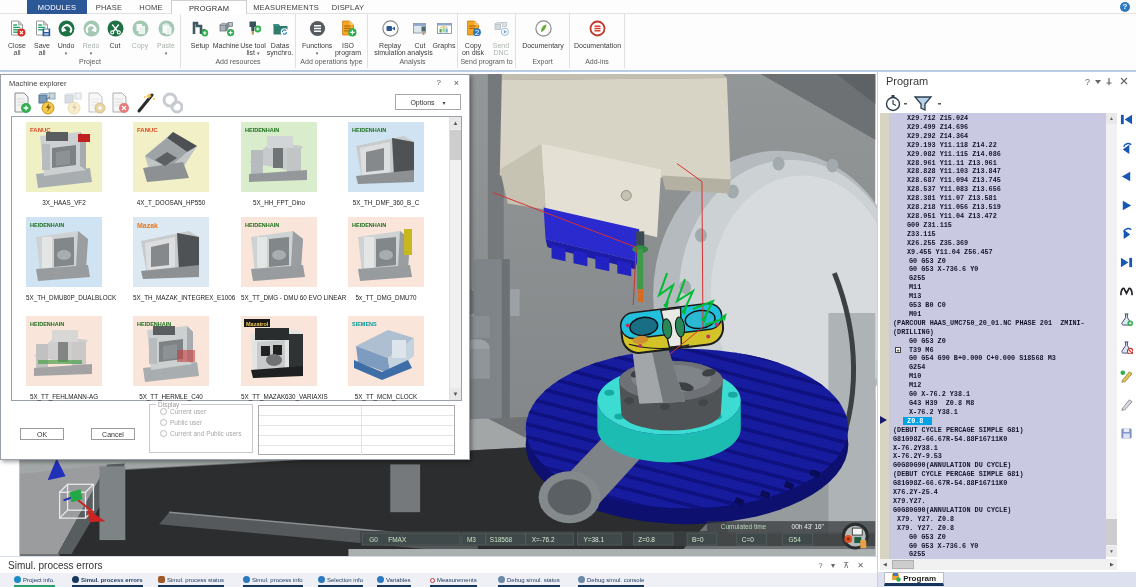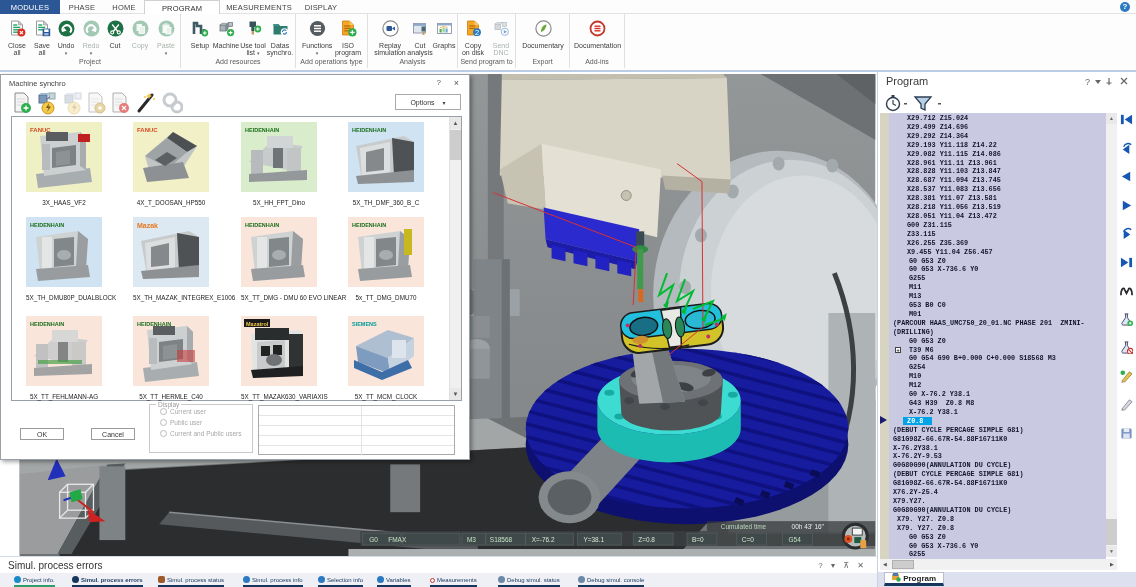--- a/index.html
+++ b/index.html
@@ -1,20 +1,20 @@
 <!DOCTYPE html>
 <html><head>
 <meta charset="utf-8">
 <style>
 * { margin:0; padding:0; box-sizing:border-box; }
 body { font-family:"Liberation Sans", sans-serif; }
 #app { position:relative; width:1136px; height:587px; overflow:hidden; background:#fff; }
 
 #tabrow { position:absolute; left:0; top:0; width:1136px; height:14px; background:#fdfdfd; border-bottom:1px solid #e2e2e2; }
-.tab { position:absolute; top:0; height:14px; font-size:7.5px; color:#3f3f3f; text-align:center; line-height:15px; letter-spacing:.2px; }
+.tab { position:absolute; top:0; height:14px; font-size:7.5px; color:#3f3f3f; text-align:center; line-height:15px; letter-spacing:.2px;margin-left:27px; }
 #tab-mod { left:0; width:60px; background:#2b5797; color:#fff; }
 #tab-prog { background:#fff; border:1px solid #d0d0d0; border-bottom:none; color:#2d2d2d; }
 #help-btn { position:absolute; right:6px; top:2px; width:10px; height:10px; border-radius:50%; background:#2b79c2; color:#fff; font-size:8px; font-weight:bold; text-align:center; line-height:10.5px; }
 
 #ribbon { position:absolute; left:0; top:14px; width:1136px; height:58px; background:#fdfdfd; border-bottom:2px solid #b9cde4; }
 .rgroup { position:absolute; top:0; height:54px; border-right:1px solid #e0e0e0; }
 .glabel { position:absolute; bottom:3px; width:100%; text-align:center; font-size:7px; color:#5a5a5a; }
 .rbtn { position:absolute; top:6px; width:30px; text-align:center; }
 .rbtn .ric { display:inline-block; width:17px; height:17px; }
 .rbtn .rlb { font-size:7px; color:#3c3c3c; line-height:6.5px; margin-top:2px; }
@@ -581,21 +581,21 @@
   <g id="mG">
           <polygon points="8,30 40,14 66,22 40,42" fill="#aebfd2"></polygon>
           <polygon points="8,30 40,42 42,58 10,46" fill="#7d9cc0"></polygon>
           <polygon points="40,42 66,22 66,40 42,58" fill="#c5d2e0"></polygon>
           <polygon points="6,44 34,56 60,44 64,52 34,64 6,52" fill="#3e6ea8"></polygon>
           <rect x="44" y="24" width="14" height="18" fill="#dde4ec"></rect>
         </g>
  </defs>
 </svg>
 <div id="dlg">
- <div id="dlg-title">Machine synchro</div>
+ <div id="dlg-title">Machine explorer</div>
  <div id="dlg-q">?</div>
       <div id="dlg-x">×</div>
  <div id="dlg-tools">
   <svg width="170" height="24" viewBox="0 0 170 24">
    <g>
             <path d="M2,2 h9 l4,4 V21 H2 z" fill="#f4f4f4" stroke="#8a8a8a"></path>
             <g stroke="#d8d8d8">
               <path d="M4,8 h8"></path>
               <path d="M4,11 h8"></path>
               <path d="M4,14 h8"></path>

